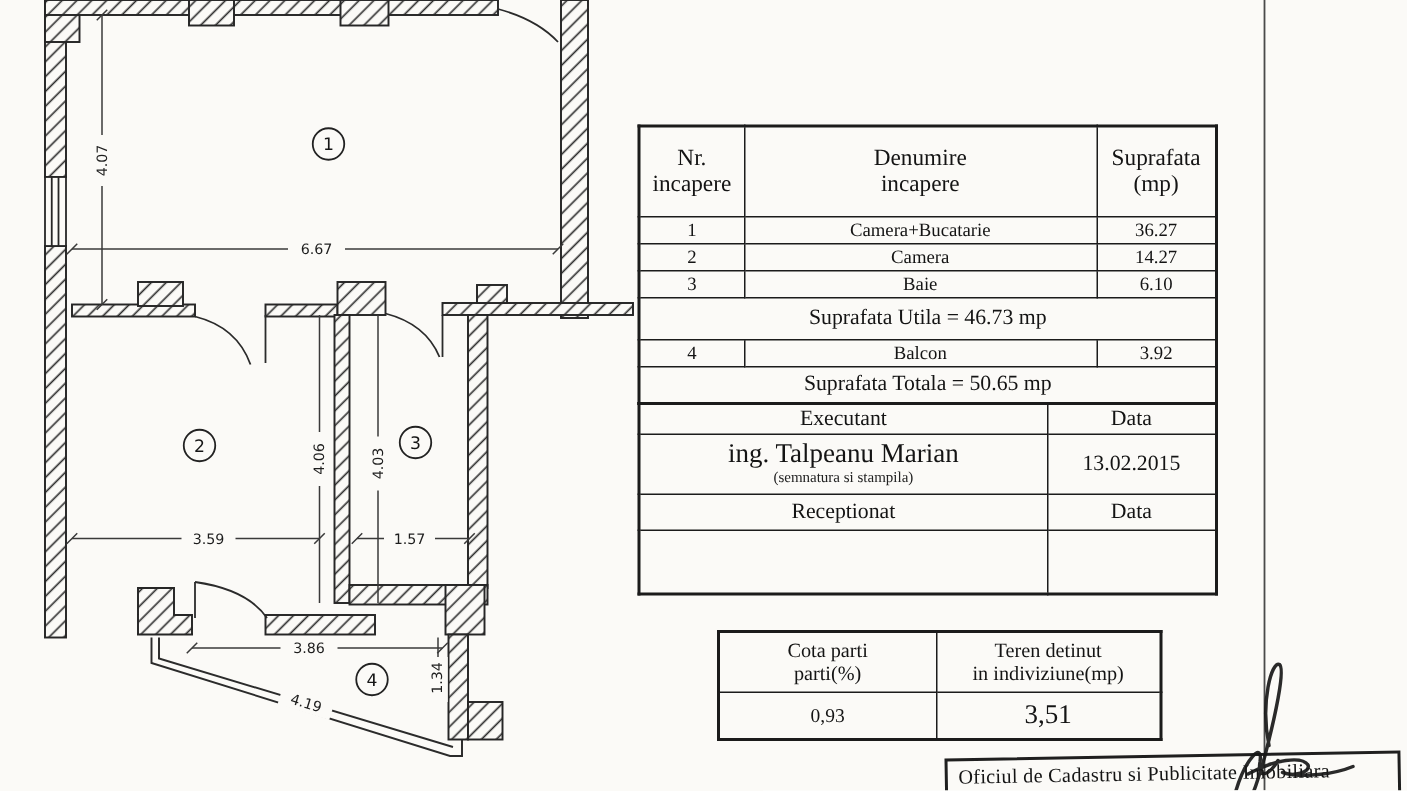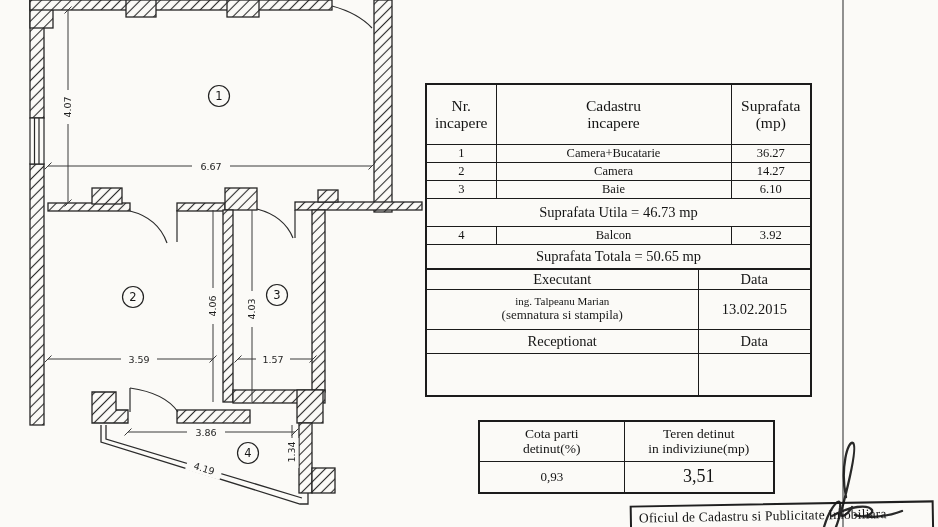--- a/index.html
+++ b/index.html
@@ -28,22 +28,22 @@
     text-align:center;
     vertical-align:middle;
     padding:0;
     font-family:"Liberation Serif",serif;
     color:#141414;
     overflow:hidden;
   }
   .hdr-line{display:block;line-height:1.12;font-size:15.5px;}
   .cell-sm{font-size:12.5px;}
   .cell-md{font-size:14.5px;}
-  .exec-name{font-size:11px;line-height:1.1;}
-  .exec-note{font-size:13px;line-height:1.2;color:#222;}
+  .exec-name{font-size:18px;line-height:1.1;}
+  .exec-note{font-size:10px;line-height:1.2;color:#222;}
   .date-cell{font-size:14.5px;}
 
   
   .office-box{
     position:absolute;
     left:630px;top:503px;
     width:288px;height:36px;
     border:2px solid #1f1f1f;
     transform:rotate(-1deg);
     z-index:2;
@@ -194,21 +194,21 @@
         <col style="width:235px">
         <col style="width:80px">
       </colgroup>
     <tbody>
       <tr style="height:60px">
         <td>
           <span class="hdr-line">Nr.</span>
           <span class="hdr-line">incapere</span>
         </td>
         <td>
-          <span class="hdr-line">Cadastru</span>
+          <span class="hdr-line">Denumire</span>
           <span class="hdr-line">incapere</span>
         </td>
         <td>
           <span class="hdr-line">Suprafata</span>
           <span class="hdr-line">(mp)</span>
         </td>
       </tr>
       <tr style="height:18px">
         <td class="cell-sm">1</td>
         <td class="cell-sm">Camera+Bucatarie</td>
@@ -268,21 +268,21 @@
 
   <table class="tbl" style="left:478px;top:420px;width:295px">
     <colgroup>
         <col style="width:145px">
         <col style="width:150px">
       </colgroup>
     <tbody>
       <tr style="height:40px">
         <td>
           <span class="hdr-line" style="font-size:13.5px">Cota parti</span>
-          <span class="hdr-line" style="font-size:13.5px">detinut(%)</span>
+          <span class="hdr-line" style="font-size:13.5px">parti(%)</span>
         </td>
         <td>
           <span class="hdr-line" style="font-size:13.5px">Teren detinut</span>
           <span class="hdr-line" style="font-size:13.5px">in indiviziune(mp)</span>
         </td>
       </tr>
       <tr style="height:32px">
         <td style="font-size:13px">0,93</td>
         <td style="font-size:18px">3,51</td>
       </tr>

